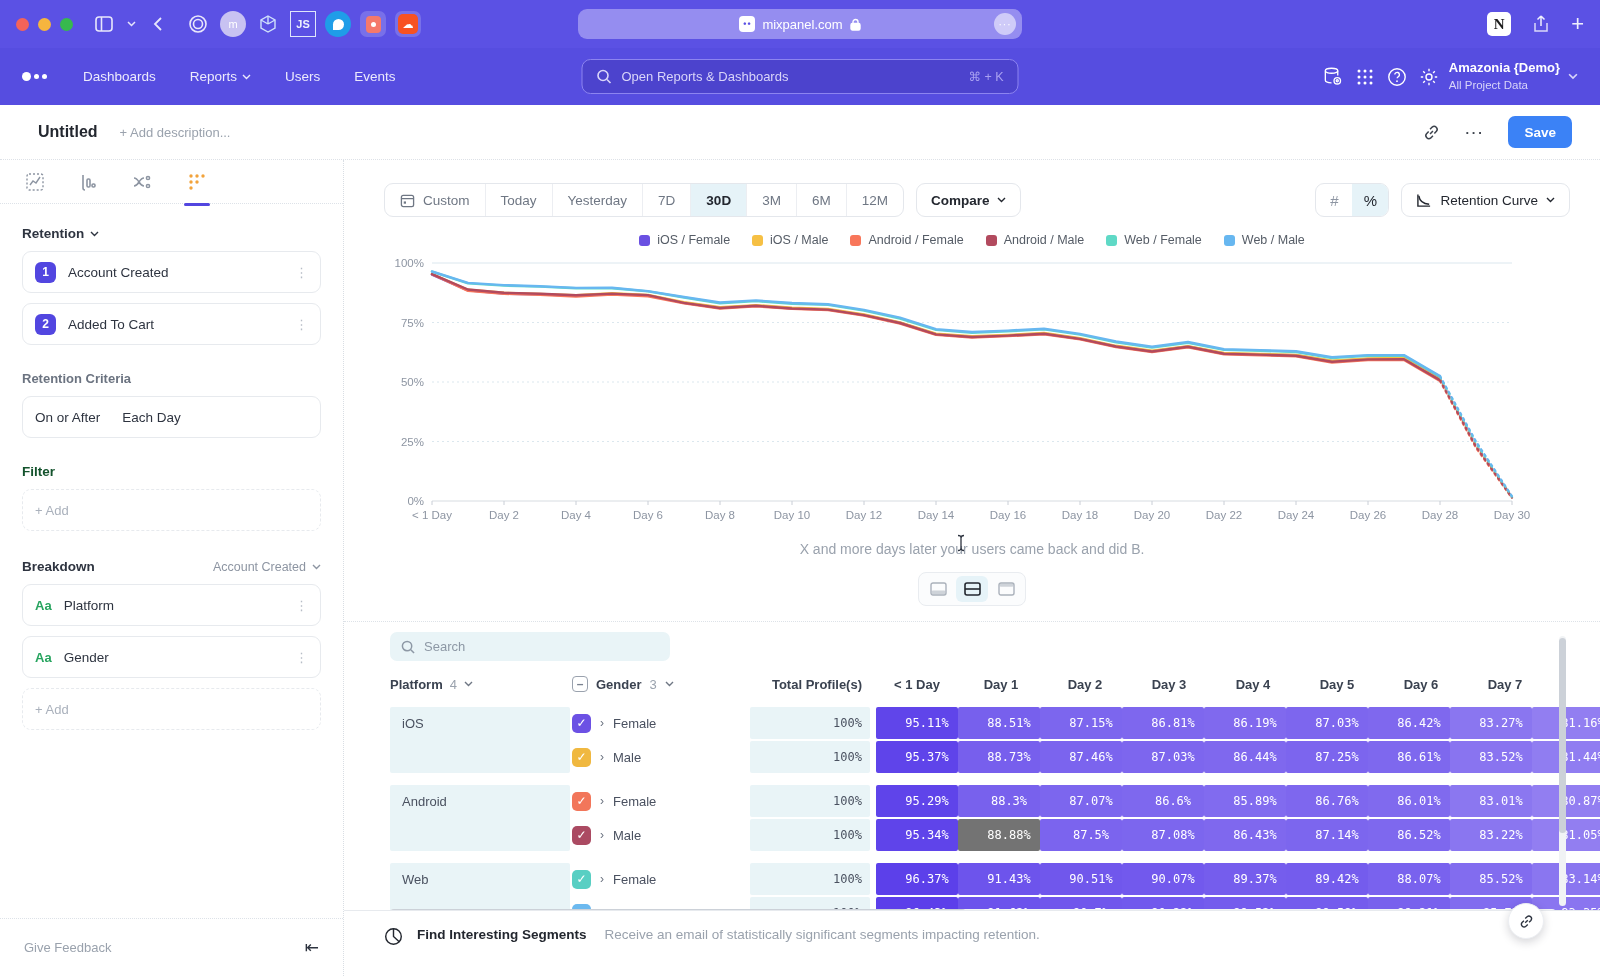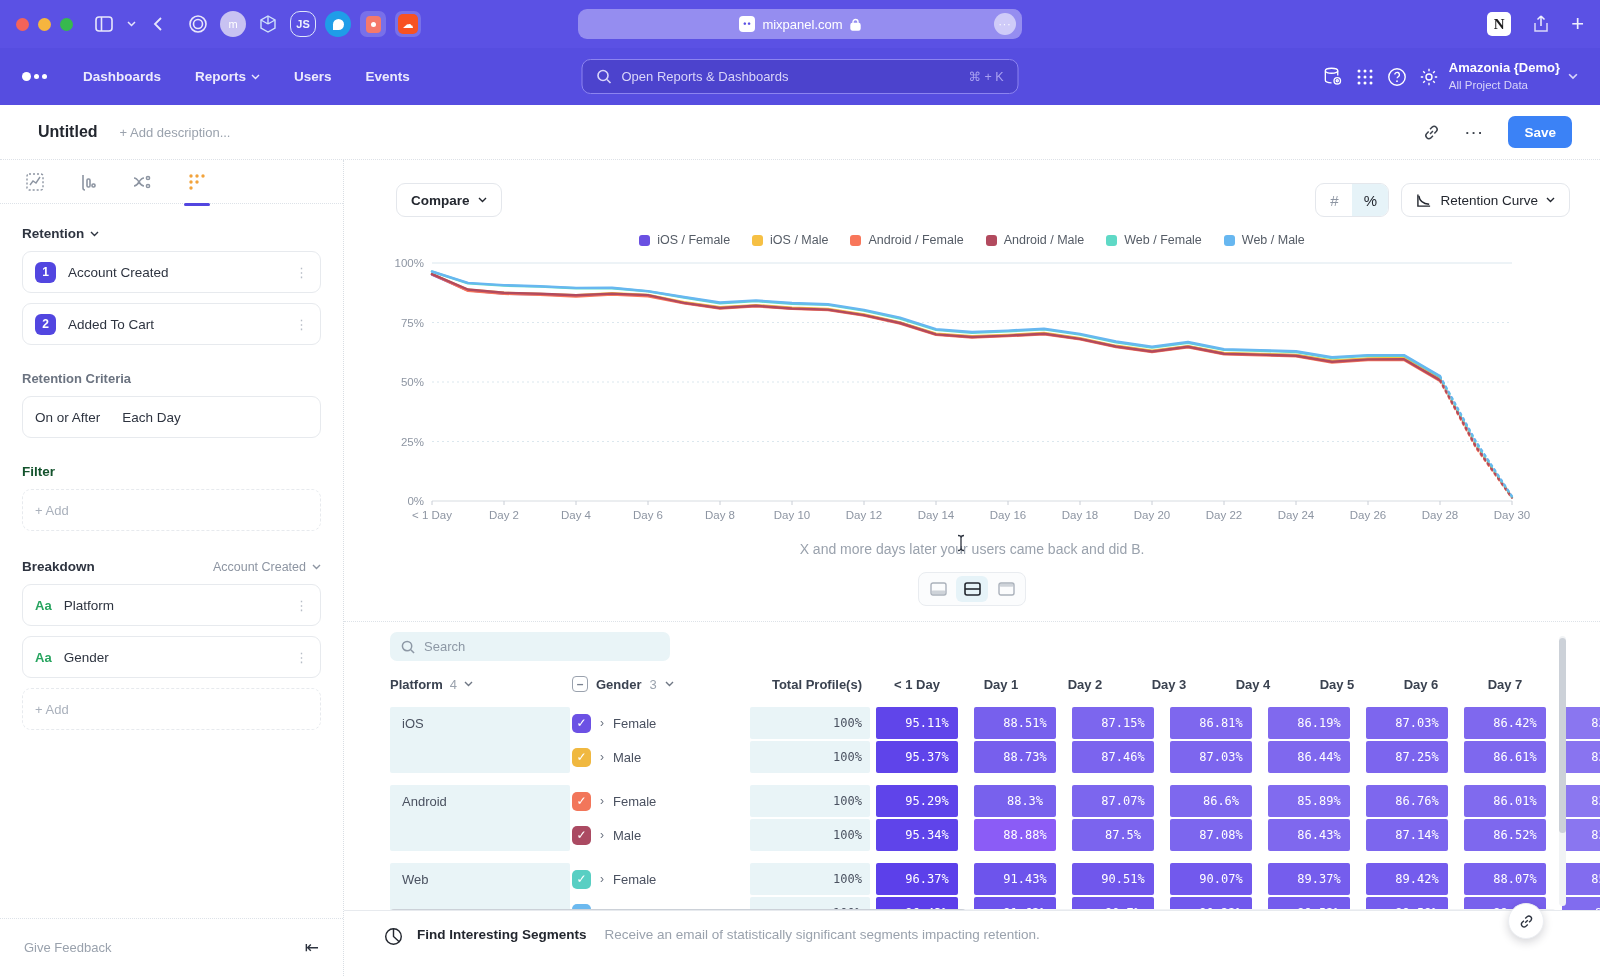--- a/index.html
+++ b/index.html
@@ -17,21 +17,21 @@
   .url-pill { position:absolute; left:50%; top:9px; transform:translateX(-50%); width:444px; height:30px; background:#958df0; border-radius:9px; display:flex; align-items:center; justify-content:center; gap:7px; color:#fff; }
   .url-fav { width:16px; height:16px; border-radius:4px; background:#fff; color:#5b51e4; font-size:9px; display:flex; align-items:center; justify-content:center; letter-spacing:1px; font-weight:bold; }
   .url-more { position:absolute; right:6px; top:4px; width:22px; height:22px; border-radius:50%; background:rgba(255,255,255,.55); color:#fff; display:flex; align-items:center; justify-content:center; font-size:10px; letter-spacing:1px; }
   .chrome-right { margin-left:auto; display:flex; align-items:center; gap:22px; color:#efeffd; }
   .notion { width:24px; height:24px; background:#fff; border-radius:5px; color:#1b1b1b; font-family:"Liberation Serif",serif; font-weight:bold; font-size:15px; display:flex; align-items:center; justify-content:center; }
 
   
   .app-nav { height:57px; background:#564de0; display:flex; align-items:center; padding:0 22px; position:relative; color:#fff; }
   .mx-logo { display:flex; align-items:center; gap:3px; margin-right:36px; }
   .mx-logo i { background:#fff; border-radius:50%; display:block; }
-  .nav-items { display:flex; align-items:center; gap:34px; font-size:13.5px;font-weight:bold; }
+  .nav-items { display:flex; align-items:center; gap:34px; font-size:13.5px; }
   .nav-item { color:#eceafc; cursor:pointer; display:flex; align-items:center; gap:5px; }
   .nav-search { position:absolute; left:50%; top:11px; transform:translateX(-50%); width:437px; height:35px; background:#4c43cd; border:1px solid #8c84f0; border-radius:9px; display:flex; align-items:center; padding:0 14px; gap:10px; }
   .nav-search .ph { color:#d9d5f9; font-size:13px; }
   .nav-search .kbd { margin-left:auto; color:#a9a1f1; font-size:12.5px; }
   .nav-right { margin-left:auto; display:flex; align-items:center; gap:8px; }
   .nav-ic { width:24px; height:24px; display:flex; align-items:center; justify-content:center; color:#fff; }
   .org { text-align:left; line-height:1.25; }
   .org b { font-size:13px; display:block; }
   .org span { font-size:11.5px; color:#d9d5f9; }
 
@@ -110,21 +110,21 @@
   .t-group { position:relative; margin-bottom:12px; }
   .t-plat-bg { position:absolute; left:0; top:0; bottom:0; width:180px; background:#e9f4f7; border-radius:2px; }
   .t-plat-label { position:absolute; left:12px; top:9px; color:#4a5160; font-size:13px; }
   .t-row { display:flex; height:32px; margin-bottom:2px; position:relative; }
   .t-row .sp { width:180px; flex:none; }
   .g-cell { width:180px; flex:none; display:flex; align-items:center; gap:9px; padding-left:2px; color:#4a5160; }
   .cb { width:19px; height:19px; border-radius:5px; color:#fff; font-size:12px; display:flex; align-items:center; justify-content:center; cursor:pointer; }
   .g-x { color:#6b7380; font-size:12px; cursor:pointer; }
   .tot-cell { width:120px; flex:none; background:#e9f4f7; display:flex; align-items:center; justify-content:flex-end; padding-right:8px; font-family:"DejaVu Sans Mono",monospace; font-size:12px; color:#4a5160; border-radius:2px; }
   .t-cells { flex:1; display:flex; overflow:hidden; margin-left:6px; }
-  .t-cell { flex:0 0 82px; margin-right:16px; display:flex; align-items:center; justify-content:center; color:#fff; font-family:"DejaVu Sans Mono",monospace; font-size:12px; border-radius:2px;padding-left:20px; }
+  .t-cell { flex:0 0 82px; margin-right:0; display:flex; align-items:center; justify-content:center; color:#fff; font-family:"DejaVu Sans Mono",monospace; font-size:12px; border-radius:2px;padding-left:20px; }
   .hscroll { position:absolute; left:46px; right:44px; bottom:3px; height:8px; border-radius:4px; background:#f1f3f5; }
   .hscroll .thumb { position:absolute; left:0; top:0; height:8px; width:576px; background:#ccd1d8; border-radius:4px; }
   .vscroll { position:absolute; right:34px; top:14px; bottom:14px; width:7px; border-radius:4px; background:#f1f3f5; }
   .vscroll .thumb { position:absolute; top:2px; left:0; width:7px; height:195px; background:#ccd1d8; border-radius:4px; }
 
   
   .bottom-bar { position:absolute; left:0; right:0; bottom:0; height:66px; border-top:1px solid #e7eaee; background:#fff; display:flex; padding:16px 0 0 40px; gap:14px; }
   .fis-title { font-weight:700; color:#23272f; font-size:13.5px; }
   .fis-desc { color:#9aa2ad; font-size:13.5px; margin-left:4px; }
   .float-link { position:absolute; right:56px; top:-8px; width:36px; height:36px; border-radius:50%; background:#fff; border:1px solid #eceef2; box-shadow:0 3px 10px rgba(20,24,40,.18); display:flex; align-items:center; justify-content:center; cursor:pointer; }
@@ -164,21 +164,21 @@
           <circle cx="10" cy="10" r="4.5"></circle>
         </svg>
       </span>
     <span class="ext" style="background:#c8c2f2;color:#fff;border-radius:50%">m</span>
     <span class="ext">
         <svg width="20" height="20" viewBox="0 0 20 20" fill="none" stroke="#cfe0fb" stroke-width="1.4">
           <path d="M10 2l7 4v8l-7 4-7-4V6z"></path>
           <path d="M10 2v8m0 0l7-4m-7 4L3 6"></path>
         </svg>
       </span>
-    <span class="ext" style="border:1.5px solid #dfe6fb;border-radius:10px;font-weight:bold;color:#eef2fd;">JS</span>
+    <span class="ext" style="border:1.5px solid #dfe6fb;border-radius:0;font-weight:bold;color:#eef2fd;">JS</span>
     <span class="ext" style="background:#1f9de8;border-radius:50%;overflow:hidden">
         <span style="width:11px;height:11px;background:#fff;border-radius:50% 50% 50% 0;display:block"></span>
       </span>
     <span class="ext boxed">
         <span style="width:15px;height:17px;background:#f5796b;border-radius:4px;display:flex;align-items:center;justify-content:center">
           <span style="width:5px;height:5px;background:#fff;border-radius:50%"></span>
         </span>
       </span>
     <span class="ext boxed">
         <span style="width:20px;height:20px;background:#f85222;border-radius:5px;color:#fff;font-size:11px;display:flex;align-items:center;justify-content:center">☁</span>
@@ -394,20 +394,37 @@
     </div>
 
     <div class="sb-foot">
       <span>Give Feedback</span>
       <span class="collapse">⇤</span>
     </div>
   </div>
 
   <div class="main">
     <div class="controls-row">
+      <div class="seg-group">
+        <span class="seg">
+          <svg width="15" height="15" viewBox="0 0 16 16" fill="none" stroke="#6f7784" stroke-width="1.4">
+              <rect x="1.5" y="2.5" width="13" height="12" rx="2"></rect>
+              <line x1="1.5" y1="6" x2="14.5" y2="6"></line>
+              <rect x="4" y="9" width="2.4" height="2.4" fill="#6f7784" stroke="none"></rect>
+            </svg>
+          <span>Custom</span>
+        </span>
+        <span class="seg">Today</span>
+        <span class="seg">Yesterday</span>
+        <span class="seg">7D</span>
+        <span class="seg active">30D</span>
+        <span class="seg">3M</span>
+        <span class="seg">6M</span>
+        <span class="seg">12M</span>
+      </div>
       <span class="btn compare">
         <span>Compare</span>
         <svg class="chev" width="9" height="6" viewBox="0 0 9 6" fill="none" stroke="#23272f" stroke-width="1.4">
             <path d="M1 1l3.5 3.5L8 1"></path>
           </svg>
       </span>
       <div class="right-controls">
         <div class="fmt-group">
           <span class="fmt">#</span>
           <span class="fmt active">%</span>
@@ -652,21 +669,21 @@
             <div class="t-row">
               <span class="sp"></span>
               <span class="g-cell">
                 <span class="cb" style="background: rgb(171, 74, 98);">✓</span>
                 <span class="g-x">›</span>
                 <span>Male</span>
               </span>
               <span class="tot-cell">100%</span>
               <span class="t-cells">
                 <span class="t-cell" style="background: rgb(95, 68, 234);">95.34%</span>
-                <span class="t-cell" style="background: #8b5cf6;">88.88%</span>
+                <span class="t-cell" style="background: #737373;">88.88%</span>
                 <span class="t-cell" style="background: rgb(123, 100, 238);">87.5%</span>
                 <span class="t-cell" style="background: rgb(124, 102, 238);">87.08%</span>
                 <span class="t-cell" style="background: rgb(127, 104, 238);">86.43%</span>
                 <span class="t-cell" style="background: rgb(124, 102, 238); text-align: center;">87.14%</span>
                 <span class="t-cell" style="background: rgb(126, 104, 238);">86.52%</span>
                 <span class="t-cell" style="background: rgb(138, 118, 240);">83.22%</span>
                 <span class="t-cell" style="background: rgb(146, 126, 241);">81.05%</span>
               </span>
             </div>
           </div>

